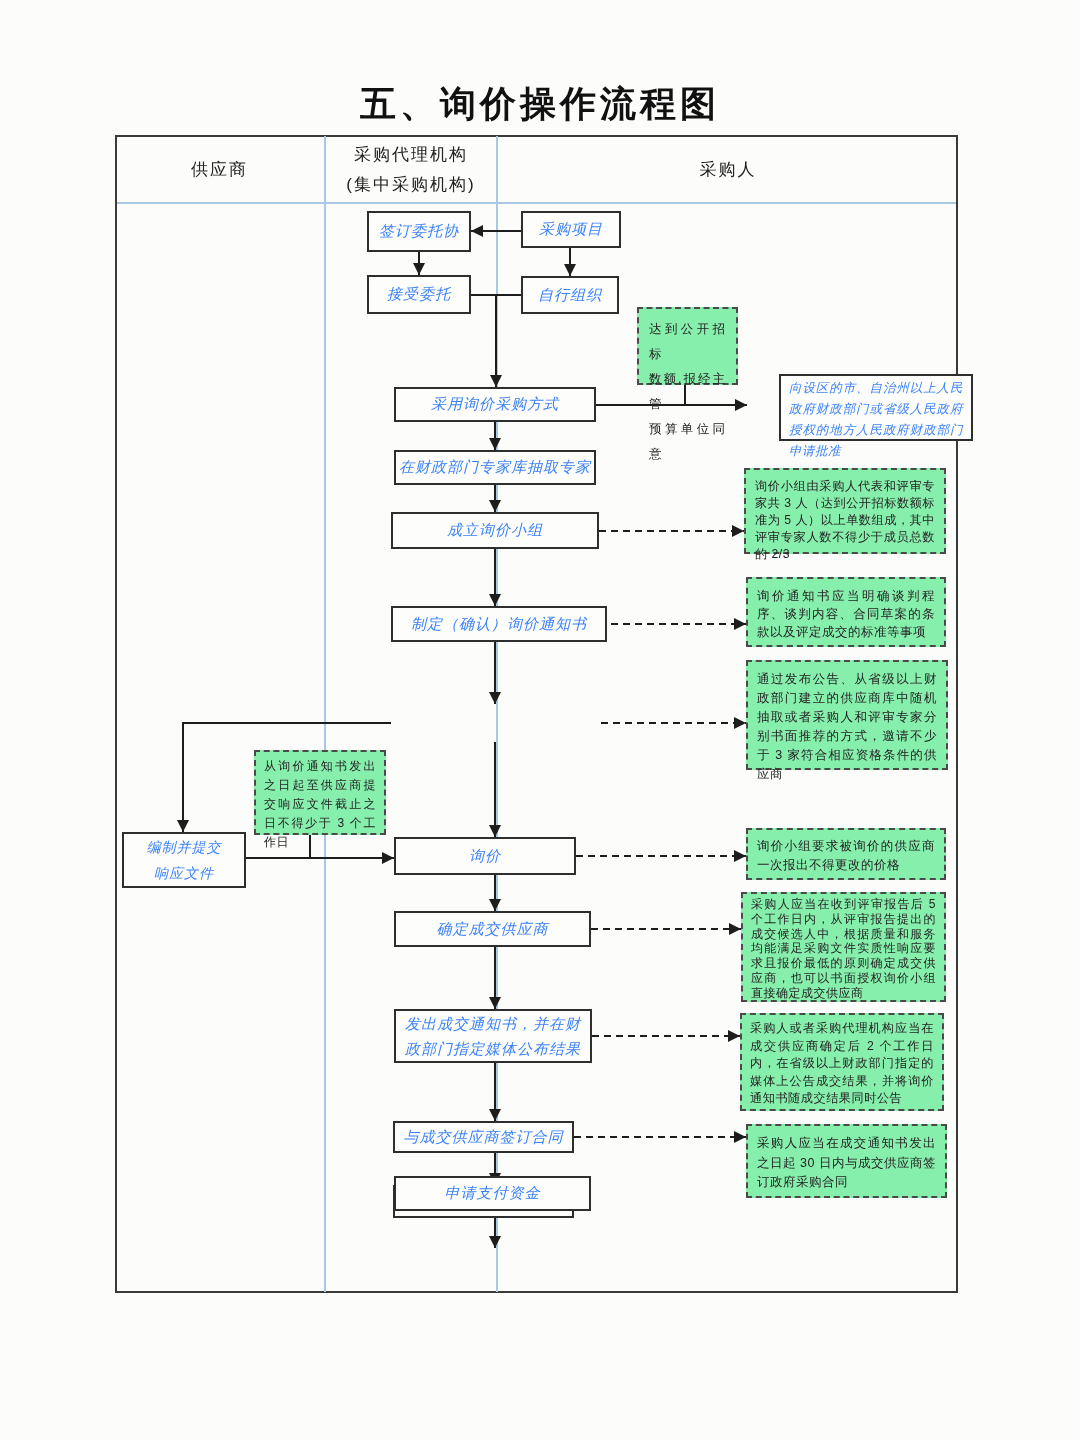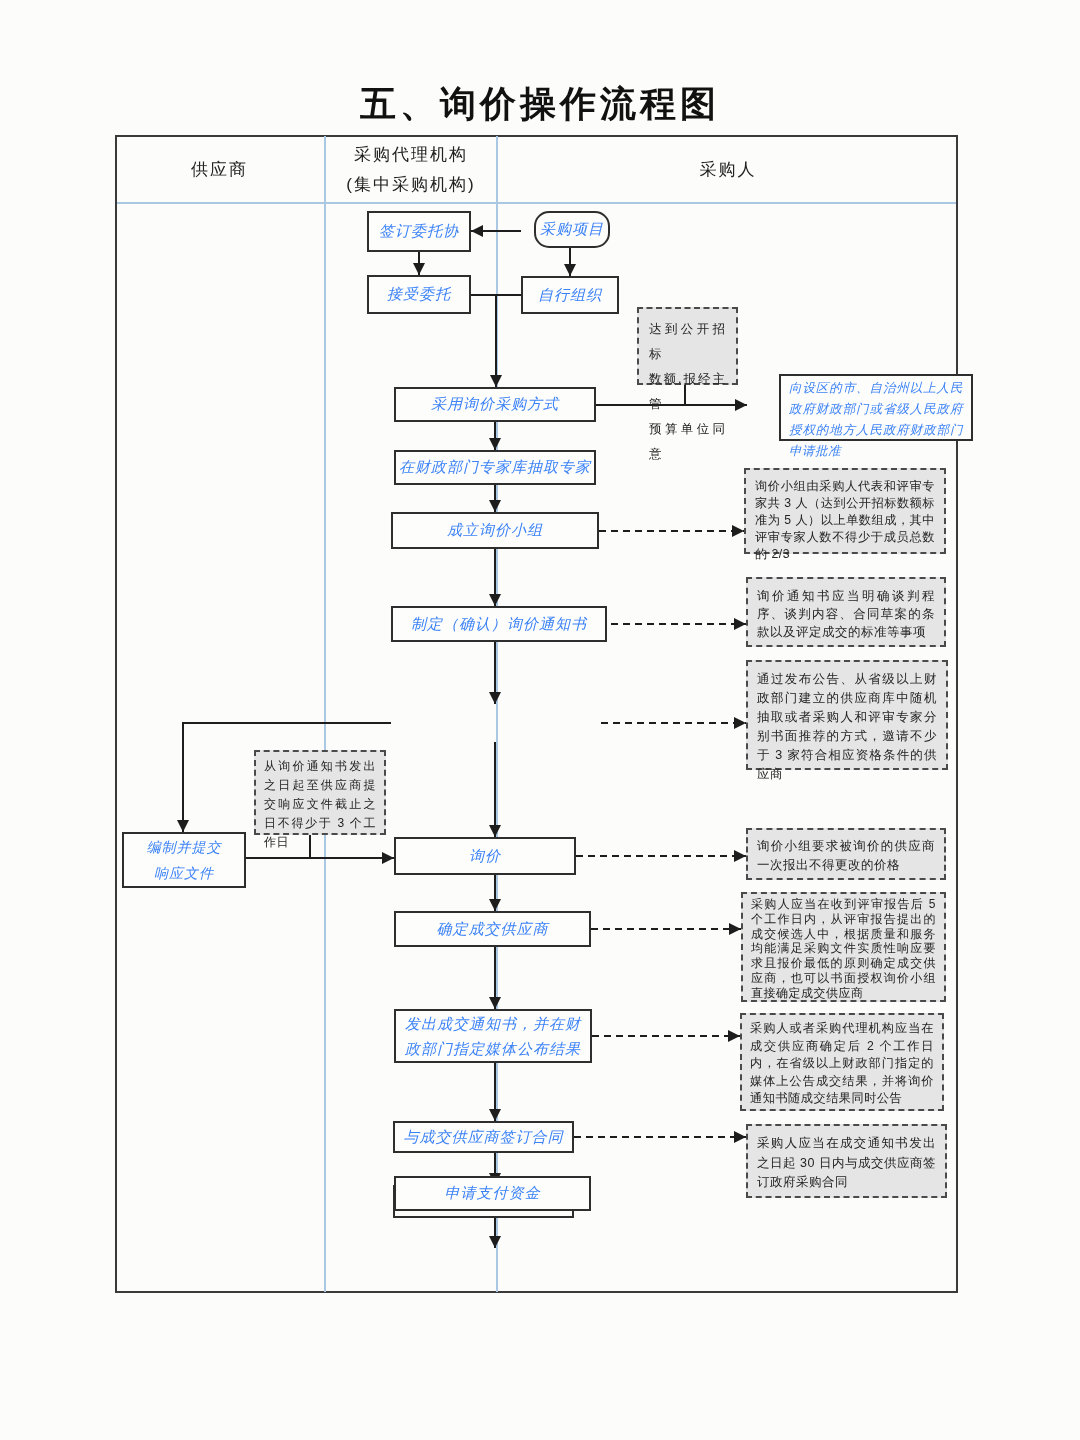--- a/index.html
+++ b/index.html
@@ -32,21 +32,21 @@
     display: flex; align-items: center; justify-content: center; text-align: center;
     font-size: 15px; letter-spacing: 1px; color: #3b82f6; font-style: italic;
   }
   .node.multiline { line-height: 25px; padding: 0 8px; }
   .node.prewrap { white-space: pre-line; font-size: 14px; line-height: 26px; }
   .node.smalljust {
     font-size: 12.5px; line-height: 21px; text-align: justify;
     padding: 2px 8px; letter-spacing: 0.5px; align-items: flex-start; display: block;
   }
   .note {
-    position: absolute; z-index: 2; border: 2px dashed #4a4a4a; background: #e5e5e5;
+    position: absolute; z-index: 2; border: 2px dashed #4a4a4a; background: #86efac;
     font-size: 12.5px; line-height: 19px; padding: 8px 9px;
     text-align: justify; letter-spacing: 0.5px; color: #242424;
   }
   .note.prewrap { white-space: pre-line; line-height: 25px; padding: 8px 10px; letter-spacing: 1px; }
 </style>
 </head>
 <body>
 
 <div class="page">
 
@@ -93,21 +93,21 @@
     <path class="ln dash" d="M599 531 H744" marker-end="url(#arr)"></path>
     <path class="ln dash" d="M599 624 H746" marker-end="url(#arr)"></path>
     <path class="ln dash" d="M601 723 H746" marker-end="url(#arr)"></path>
     <path class="ln dash" d="M576 856 H746" marker-end="url(#arr)"></path>
     <path class="ln dash" d="M591 929 H741" marker-end="url(#arr)"></path>
     <path class="ln dash" d="M592 1036 H740" marker-end="url(#arr)"></path>
     <path class="ln dash" d="M574 1137 H746" marker-end="url(#arr)"></path>
   </svg>
 
   <div class="node" style="left:367px; top:211px; width:104px; height:41px;">签订委托协</div>
-  <div class="node" style="left:534px; top:211px; width:76px; height:37px;border-radius:15px;">采购项目</div>
+  <div class="node" style="left:521px; top:211px; width:100px; height:37px;">采购项目</div>
   <div class="node" style="left:367px; top:275px; width:104px; height:39px;">接受委托</div>
   <div class="node" style="left:521px; top:276px; width:98px; height:38px;">自行组织</div>
   <div class="node" style="left:394px; top:387px; width:202px; height:35px;">采用询价采购方式</div>
   <div class="node" style="left:394px; top:450px; width:202px; height:35px;">在财政部门专家库抽取专家</div>
   <div class="node" style="left:391px; top:512px; width:208px; height:37px;">成立询价小组</div>
   <div class="node" style="left:391px; top:606px; width:216px; height:36px;">制定（确认）询价通知书</div>
   <div class="node prewrap" style="left:122px; top:832px; width:124px; height:56px;">编制并提交
 响应文件</div>
   <div class="node" style="left:394px; top:837px; width:182px; height:38px;">询价</div>
   <div class="node" style="left:394px; top:911px; width:197px; height:36px;">确定成交供应商</div>

